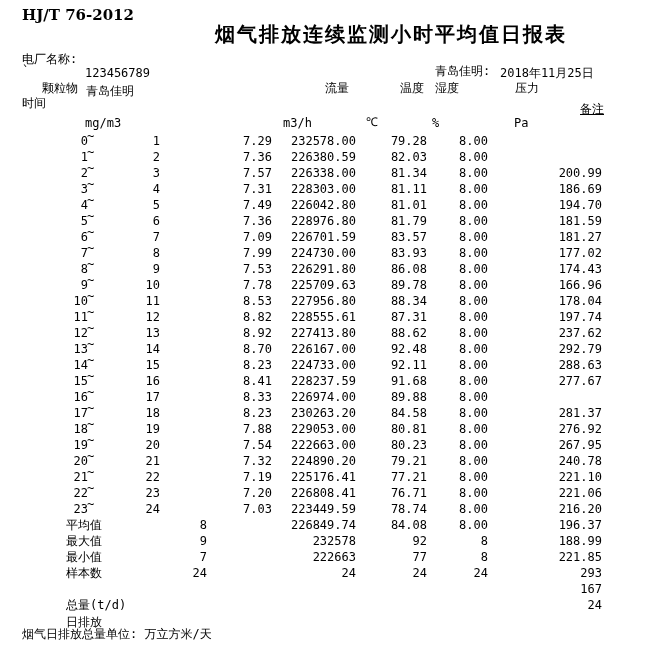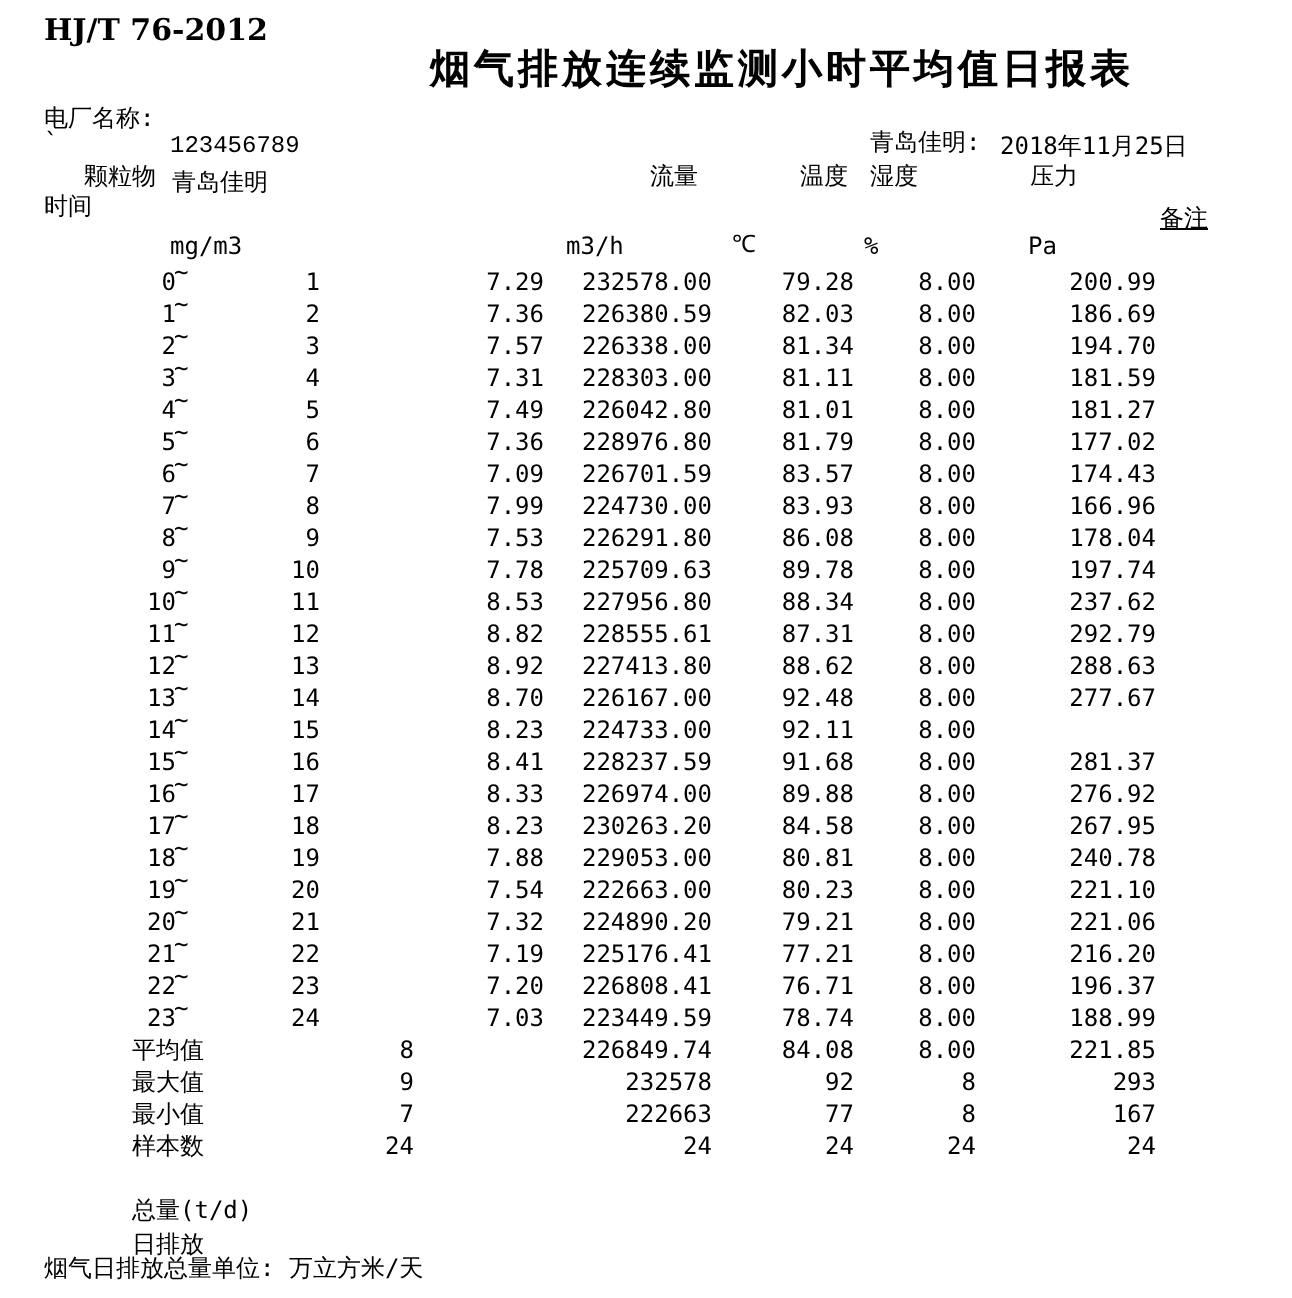--- a/index.html
+++ b/index.html
@@ -12,37 +12,37 @@
   .title{font-weight:bold;font-size:20px;letter-spacing:2px;line-height:22px;}
   .row{position:absolute;left:0;width:646px;height:16px;line-height:16px;}
   .c{position:absolute;top:0;text-align:right;white-space:pre;}
   .c.start{left:40px;width:48px;}
   .c.tilde{left:87px;width:16px;text-align:left;top:-5px;}
   .c.end{left:112px;width:48px;}
   .c.pm{left:172px;width:100px;}
   .c.flow{left:246px;width:110px;}
   .c.temp{left:337px;width:90px;}
   .c.hum{left:398px;width:90px;}
-  .c.press{left:468px;width:110px;}
+  .c.press{left:492px;width:110px;margin-top:32px;}
   .c.slabel{left:22px;width:90px;text-align:left;margin-left:44px;}
   .c.spm{left:107px;width:100px;}
 </style>
 </head>
 <body>
 
 <div class="page">
 
   <div class="abs std" style="left:22px;top:8px;">HJ/T 76-2012</div>
 
   <div class="abs title" style="left:215px;top:23px;">烟气排放连续监测小时平均值日报表</div>
 
   <div class="abs" style="left:22px;top:52px;">电厂名称:</div>
   <div class="abs" style="left:86px;top:52px;margin-top:32px;">青岛佳明</div>
   <div class="abs" style="left:22px;top:64px;">`</div>
-  <div class="abs" style="left:85px;top:66px;font-family:Liberation Mono, monospace;">123456789</div>
+  <div class="abs" style="left:85px;top:66px;">123456789</div>
 
   <div class="abs" style="left:435px;top:64px;">青岛佳明:</div>
   <div class="abs" style="left:500px;top:66px;">2018年11月25日</div>
 
   <div class="abs" style="left:42px;top:81px;">颗粒物</div>
   <div class="abs" style="left:325px;top:81px;">流量</div>
   <div class="abs" style="left:400px;top:81px;">温度</div>
   <div class="abs" style="left:435px;top:81px;">湿度</div>
   <div class="abs" style="left:515px;top:81px;">压力</div>
   <div class="abs" style="left:22px;top:96px;">时间</div>

